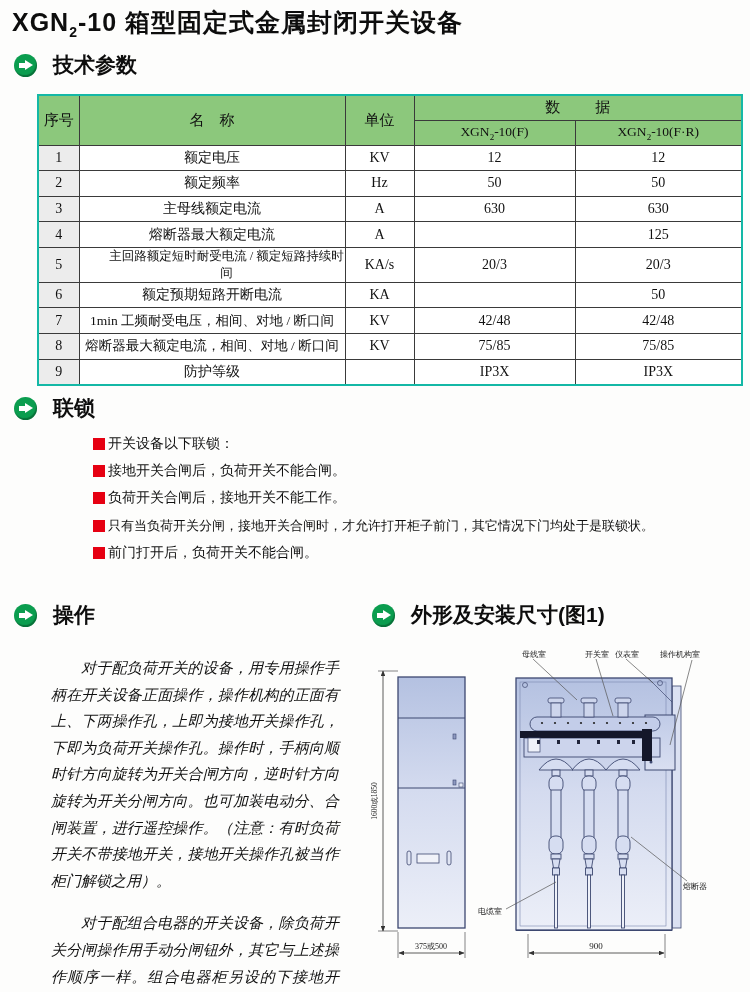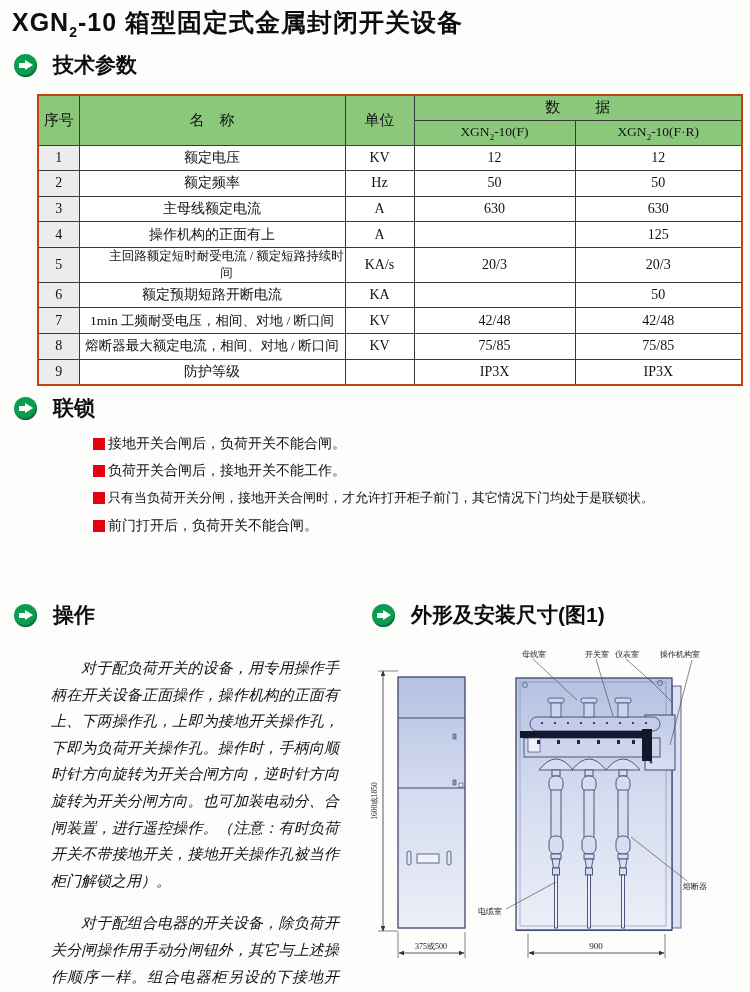--- a/index.html
+++ b/index.html
@@ -20,21 +20,21 @@
   #sec-outline{left:372px;top:601px;}
   .icon{width:23px;height:23px;border-radius:50%;background:#0b9d4f;flex:none;
         display:flex;align-items:center;justify-content:center;
         box-shadow:inset -1px -2px 1px rgba(0,0,0,.28);}
   .icon .shaft{width:6px;height:5px;background:#fff;}
   .icon .head{width:0;height:0;border-left:8px solid #fff;
         border-top:5px solid transparent;border-bottom:5px solid transparent;}
 
   
   #params{position:absolute;left:37px;top:94px;width:704px;border-collapse:collapse;
-          table-layout:fixed;border:2px solid #c2410c;}
+          table-layout:fixed;border:2px solid #14b8a6;}
   #params th,#params td{border:1px solid #3a3a3a;text-align:center;padding:0;overflow:hidden;}
   #params thead tr{height:25px;}
   #params tbody tr{height:25.6px;}
   #params th{background:#8cc87c;font-weight:normal;font-size:15px;}
   #params th.model{font-size:13.5px;}
   #params th.model sub{font-size:9px;}
   #params th.spread{letter-spacing:10px;text-indent:10px;}
   #params td{font-size:14px;background:#fff;}
   #params td.c-no{background:#ececec;}
   #params td.tight{font-size:12.5px;padding-left:29px;}
@@ -108,21 +108,21 @@
       </tr>
       <tr>
         <td class="c-no">3</td>
         <td>主母线额定电流</td>
         <td>A</td>
         <td>630</td>
         <td>630</td>
       </tr>
       <tr>
         <td class="c-no">4</td>
-        <td>操作机构的正面有上</td>
+        <td>熔断器最大额定电流</td>
         <td>A</td>
         <td></td>
         <td>125</td>
       </tr>
       <tr>
         <td class="c-no">5</td>
         <td class="tight">主回路额定短时耐受电流 / 额定短路持续时间</td>
         <td>KA/s</td>
         <td>20/3</td>
         <td>20/3</td>
@@ -160,20 +160,24 @@
 
   <div class="section" id="sec-interlock">
     <span class="icon">
         <span class="shaft"></span>
         <span class="head"></span>
       </span>
     <span class="label">联锁</span>
   </div>
 
   <div id="interlock-list">
+    <div class="bullet">
+        <span class="sq"></span>
+        <span class="txt">开关设备以下联锁：</span>
+      </div>
     <div class="bullet">
         <span class="sq"></span>
         <span class="txt">接地开关合闸后，负荷开关不能合闸。</span>
       </div>
     <div class="bullet">
         <span class="sq"></span>
         <span class="txt">负荷开关合闸后，接地开关不能工作。</span>
       </div>
     <div class="bullet">
         <span class="sq"></span>

